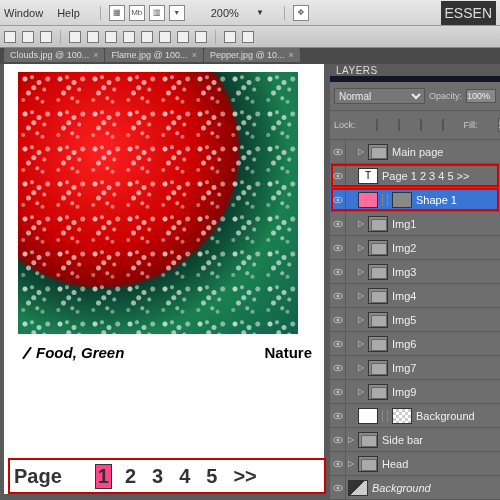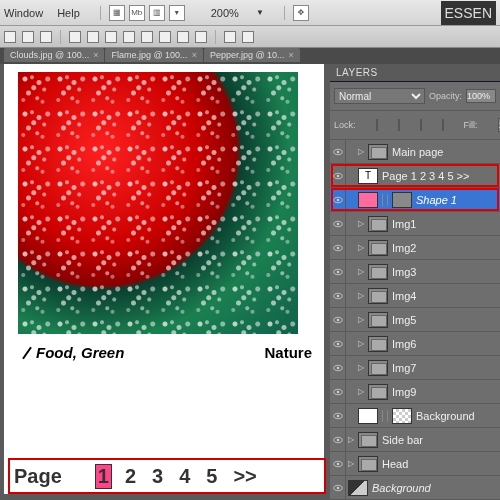--- a/index.html
+++ b/index.html
@@ -33,21 +33,21 @@
 .caption .right { font-style: normal; }
 
 .pager { position: absolute; left: 4px; bottom: 0; width: 318px; height: 32px; border: 2px solid #c00; background: #fff; display: flex; align-items: center; font-family: Georgia, serif; font-weight: bold; font-size: 20px; color: #333; padding: 16px 4px; }
 .pager .lbl { margin-right: 34px; }
 .pager .nums { display: flex; gap: 12px; align-items: center; }
 .pager .nums span { padding: 0 2px; }
 .pager .nums .active { background: #ff4488; outline: 1px solid #333; }
 
 
 .layers { position: absolute; right: 0; top: 64px; width: 170px; height: 436px; background: #6e6e6e; font-size: 10px; color: #ddd; }
-.layers .hdr { height: 18px; background: #5a5a5a; display: flex; align-items: center; padding: 0 6px; font-size: 10px; letter-spacing: .5px; border-bottom: 1px solid #0f172a; }
+.layers .hdr { height: 18px; background: #5a5a5a; display: flex; align-items: center; padding: 0 6px; font-size: 10px; letter-spacing: .5px; border-bottom: 6px solid #0f172a; }
 .layers .row { display: flex; align-items: center; padding: 14px 4px; gap: 4px; border-bottom: 1px solid #5a5a5a; }
 .layers .blend { height: 22px; }
 .layers .blend select { flex: 1; background: #777; color: #eee; border: 1px solid #555; font-size: 10px; height: 16px; }
 .layers .blend .op { font-size: 9px; color: #ccc; }
 .layers .blend input { width: 30px; height: 14px; font-size: 9px; background: #888; border: 1px solid #555; color: #eee; }
 .layers .lock { height: 18px; font-size: 9px; color: #ccc; gap: 20px; }
 .layers .lock .ic { width: 12px; height: 12px; background: #888; border: 1px solid #555; }
 
 .layer { display: flex; align-items: center; height: 24px; border-bottom: 1px solid #5a5a5a; position: relative; }
 .layer.redbox::after { content: ""; position: absolute; left: 1px; right: 1px; top: 0; bottom: 0; border: 2px solid #d00; pointer-events: none; }
@@ -57,21 +57,21 @@
 .layer .thumb { width: 20px; height: 16px; background: #fff; border: 1px solid #333; margin: 0 2px; display: flex; align-items: center; justify-content: center; font-size: 10px; color: #000; }
 .layer .thumb.folder { background: #888; position: relative; }
 .layer .thumb.folder::before { content: ""; position: absolute; left: 2px; top: 2px; width: 14px; height: 10px; background: #aaa; border: 1px solid #666; }
 .layer .thumb.pink { background: #ff6aa0; }
 .layer .thumb.mask { background: #898989; border: 1px solid #333; }
 .layer .thumb.bg { background: linear-gradient(135deg,#333 50%,#ccc 50%); }
 .layer .thumb.checker { background: repeating-conic-gradient(#ccc 0 25%, #fff 0 50%) 0 0/6px 6px; }
 .layer .name { font-size: 11px; color: #eee; margin-left: 2px; white-space: nowrap; overflow: hidden; }
 .layer .name.ital { font-style: italic; }
 .layer.sel { background: #3a75d4; }
-.layer.sel .name { color: #fff; font-style: italic; }
+.layer.sel .name { color: #fff; }
 .layer .link { width: 6px; height: 12px; border-left: 1px solid #888; border-right: 1px solid #888; margin: 0 2px; }
 .layer .ind1 { width: 10px; }
 </style>
 </head>
 <body>
 
 <div class="menubar">
   <span>Window</span>
   <span>Help</span>
   <div class="sep"></div>

